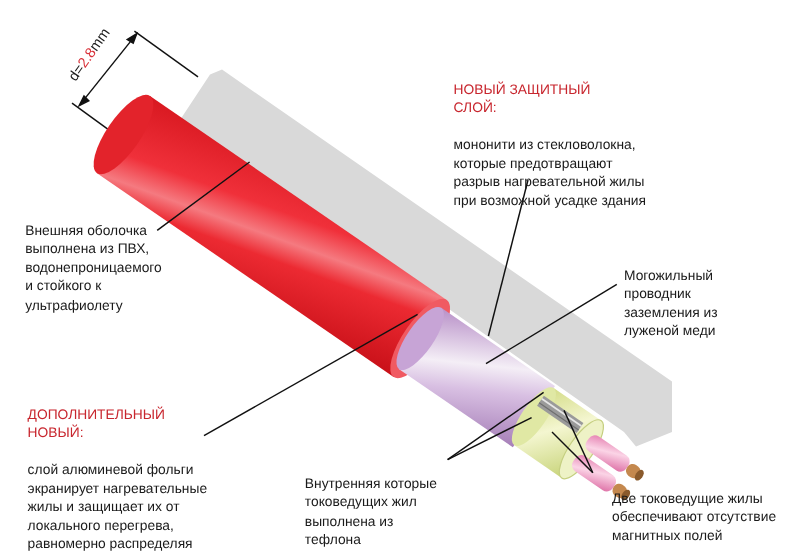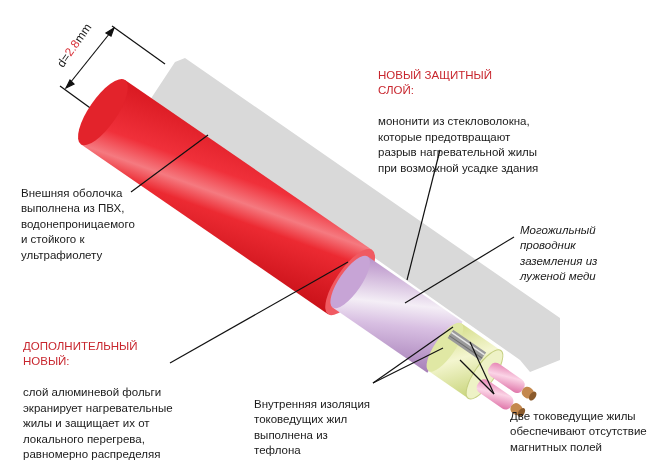--- a/index.html
+++ b/index.html
@@ -107,40 +107,40 @@
   </div>
 
   <div class="lbl" style="left:21px;top:170px;">
     <span>Внешняя оболочка
 выполнена из ПВХ,
 водонепроницаемого
 и стойкого к
 ультрафиолету</span>
   </div>
 
-  <div class="lbl" style="left:520px;top:207px;font-style:italic;">
+  <div class="lbl" style="left:520px;top:207px;">
     <span>Могожильный
 проводник
 заземления из
 луженой меди</span>
   </div>
 
   <div class="lbl" style="left:23px;top:323px;">
     <span class="ttl">ДОПОЛНИТЕЛЬНЫЙ
 НОВЫЙ:</span>
     <span>слой алюминевой фольги
 экранирует нагревательные
 жилы и защищает их от
 локального перегрева,
 равномерно распределяя
 тепло</span>
   </div>
 
   <div class="lbl" style="left:254px;top:381px;">
-    <span>Внутренняя изоляция
+    <span>Внутренняя которые
 токоведущих жил
 выполнена из
 тефлона</span>
   </div>
 
   <div class="lbl" style="left:510px;top:393px;">
     <span>Две токоведущие жилы
 обеспечивают отсутствие
 магнитных полей</span>
   </div>

